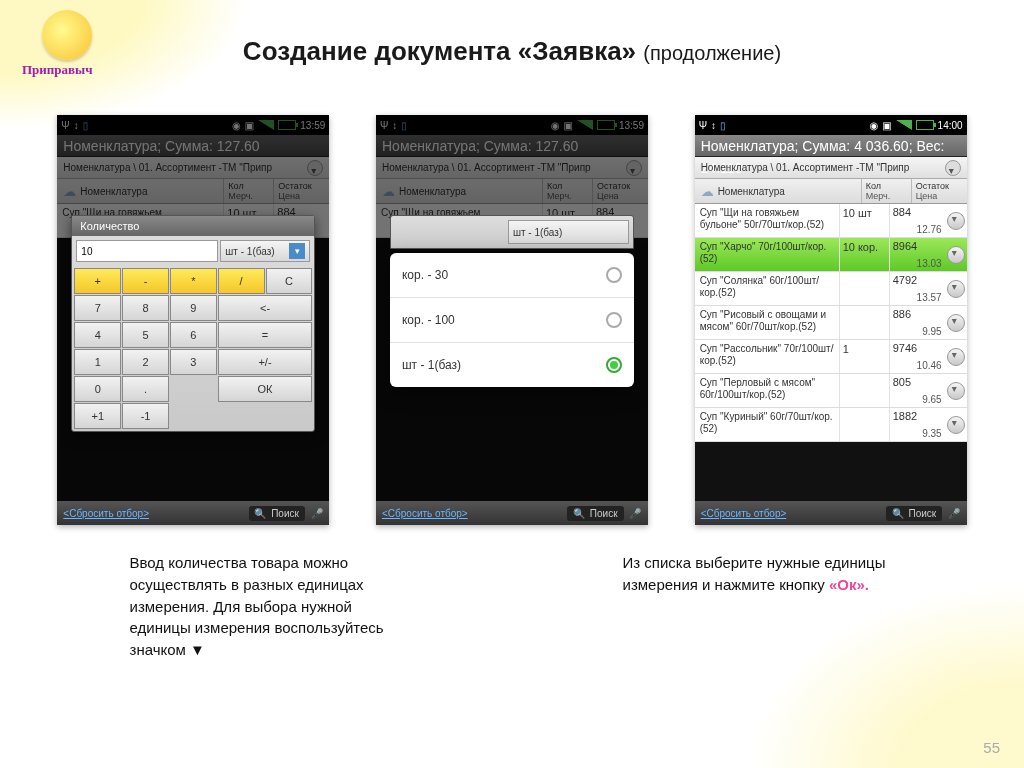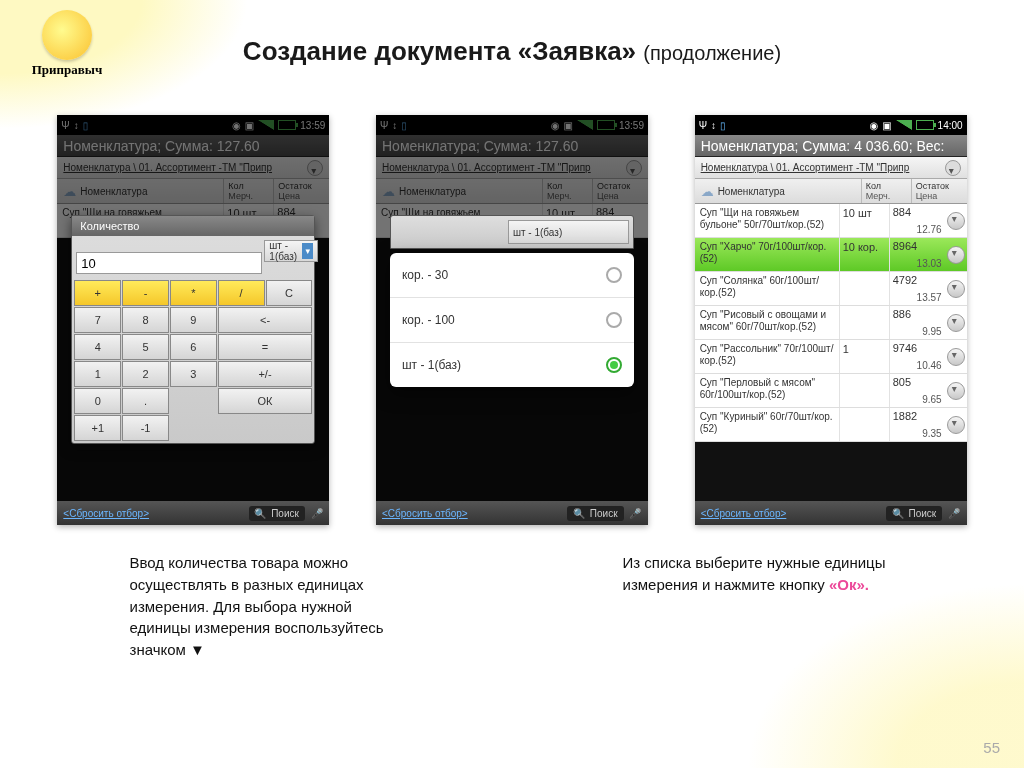--- a/index.html
+++ b/index.html
@@ -14,22 +14,22 @@
     position: absolute; top: 0; left: 0; width: 250px; height: 130px;
     background: radial-gradient(ellipse at top left, #fef9c2 0%, #fef9c2 40%, transparent 70%);
   }
   .bg-yellow-bottom {
     position: absolute; bottom: 0; right: 0; width: 300px; height: 200px;
     background: radial-gradient(ellipse at bottom right, #fef7b8 0%, #fef7b8 30%, transparent 65%);
     opacity: 0.7;
   }
   .logo {
     position: absolute; top: 10px; left: 22px; width: 90px;
-    font-family: cursive; color: #000000; font-weight: bold;
-    font-size: 13px; text-align: center;
+    font-family: cursive; color: #a21caf; font-weight: bold;
+    font-size: 13px; 
   }
   .logo-mascot {
     width: 50px; height: 50px; margin: 0 auto 2px;
     background: radial-gradient(circle at 40% 40%, #fffb8f, #fbc02d);
     border-radius: 50%;
     position: relative;
     box-shadow: 0 2px 3px rgba(0,0,0,0.2);
   }
   .title {
     position: absolute; top: 36px; left: 0; right: 0;
@@ -63,21 +63,20 @@
     height: 22px; background: linear-gradient(#6a6a6a, #4a4a4a);
     color: #fff; font-size: 14px; line-height: 22px; padding: 0 6px;
     border-bottom: 1px solid #222;
   }
   .headerbar.light { background: linear-gradient(#888, #666); }
   .breadcrumb {
     height: 22px; background: linear-gradient(#f5f5f5, #e0e0e0);
     font-size: 10px; line-height: 22px; padding: 0 6px;
     display: flex; align-items: center;
     border-bottom: 1px solid #aaa;
-    text-decoration: underline;
   }
   .breadcrumb .arw { margin-left: auto; width:16px;height:16px;background:#ddd;border-radius:50%;border:1px solid #999;position:relative;}
   .breadcrumb .arw::after{content:'▾';position:absolute;left:3px;top:-1px;font-size:10px;color:#555;}
   .tabhead {
     display: flex; background: linear-gradient(#f0f0f0, #dcdcdc);
     border-bottom: 1px solid #999;
   }
   .tabhead .nom { flex: 1; padding: 4px 6px; font-size: 10px; display:flex; align-items:center; gap:4px; }
   .tabhead .nom .cloud { color:#8aa8c8; font-size:13px; }
   .tabhead .kol { width: 50px; padding: 2px 4px; font-size: 9px; border-left:1px solid #bbb; }
@@ -110,21 +109,21 @@
   
   .dialog-qty {
     position: absolute; top: 100px; left: 14px; right: 14px;
     background: linear-gradient(#dedede,#c9c9c9);
     border: 1px solid #555; border-radius: 3px;
     box-shadow: 0 4px 12px rgba(0,0,0,0.5);
     padding: 0;
   }
   .dialog-qty .dtitle { background: linear-gradient(#888,#666); color:#fff; font-size:11px; padding:4px 8px; }
   .dialog-qty .dinp { display:flex; gap:2px; padding:4px; }
-  .dialog-qty .dinp input { flex:1.4; height:22px; font-size:13px; padding:8px 4px; border:1px solid #999; background:#fff;margin-top:12px; }
+  .dialog-qty .dinp input { flex:1.4; height:22px; font-size:10px; padding:8px 4px; border:1px solid #999; background:#fff; }
   .dialog-qty .dinp .sel { flex:1; height:22px; font-size:10px; background:linear-gradient(#f5f5f5,#d8d8d8); border:1px solid #999; display:flex;align-items:center;justify-content:space-between;padding:0 4px;}
   .dialog-qty .dinp .sel .drop{width:16px;height:16px;background:#4b8bc8;color:#fff;font-size:9px;text-align:center;line-height:16px;}
   .calc { display:grid; grid-template-columns: repeat(5, 1fr); gap:1px; padding:2px; }
   .calc .c { background:linear-gradient(#f2f2f2,#d5d5d5); border:1px solid #888; font-size:11px; height:26px; display:flex;align-items:center;justify-content:center; }
   .calc .c.y { background:linear-gradient(#ffea5a,#f5c72a); }
   .calc .wide { grid-column: span 2; }
   .calc .tall { grid-row: span 2; }
   
   .dialog-list {
     position: absolute; top: 138px; left: 14px; right: 14px;

